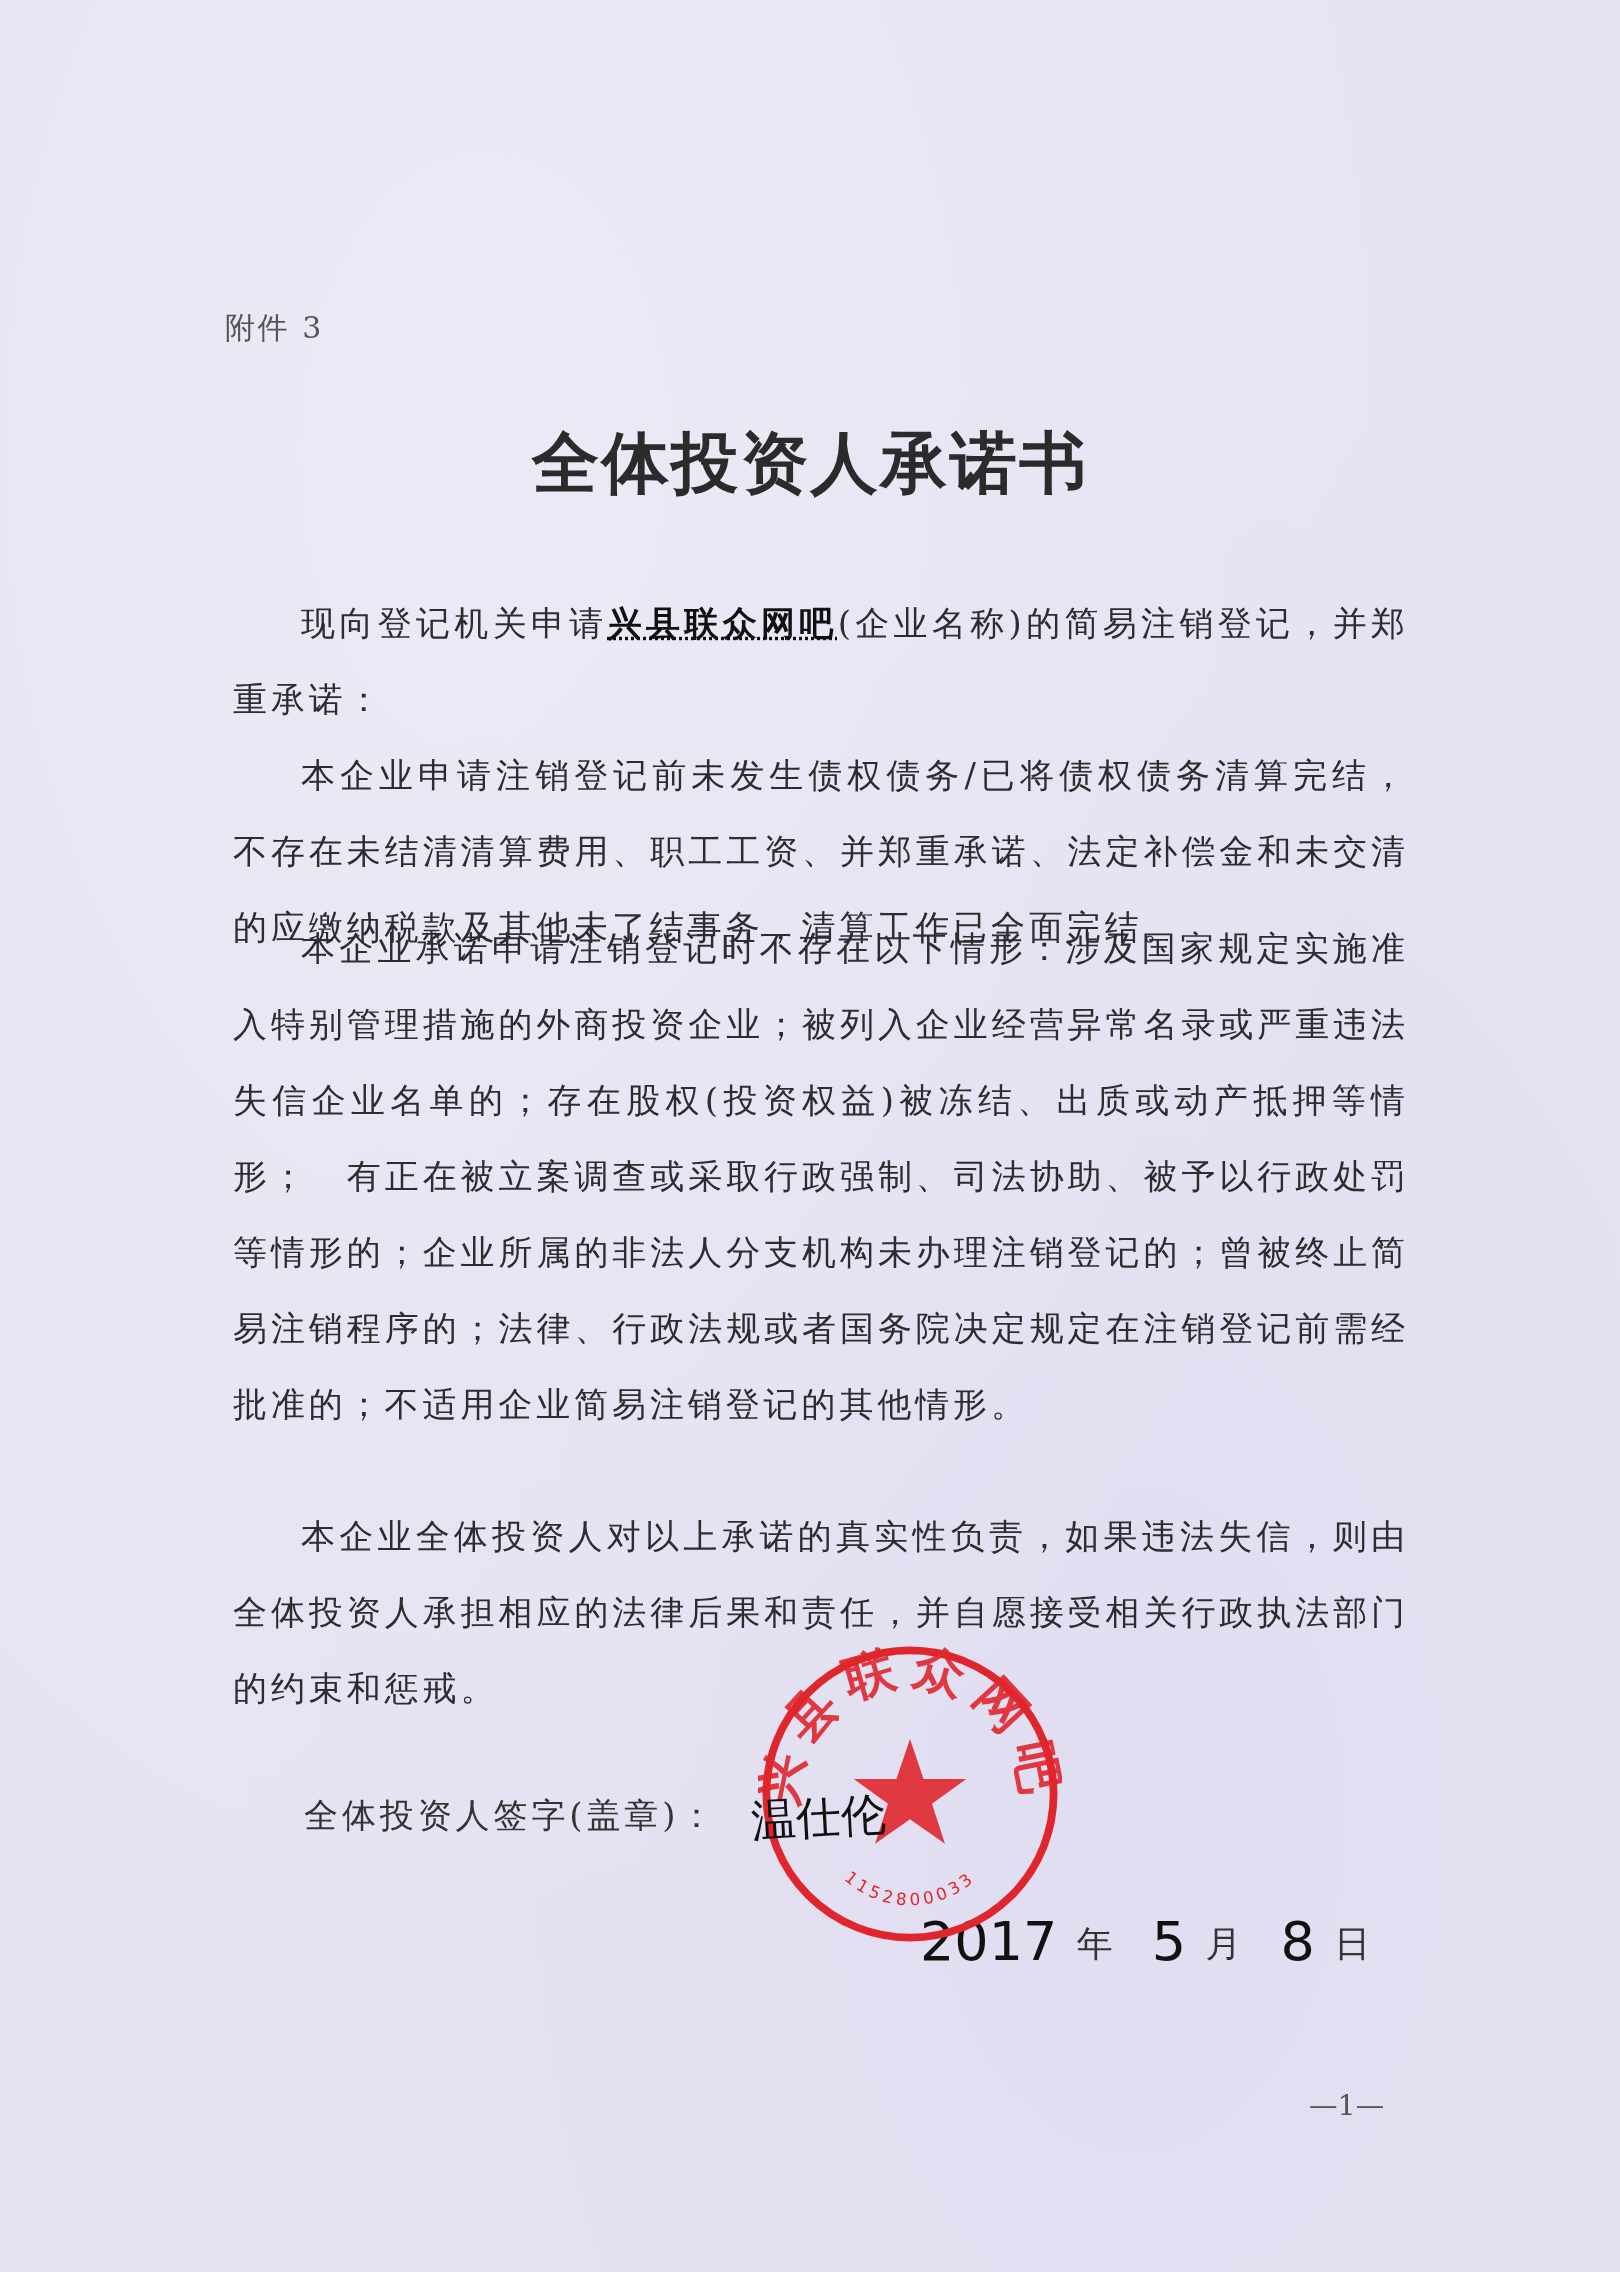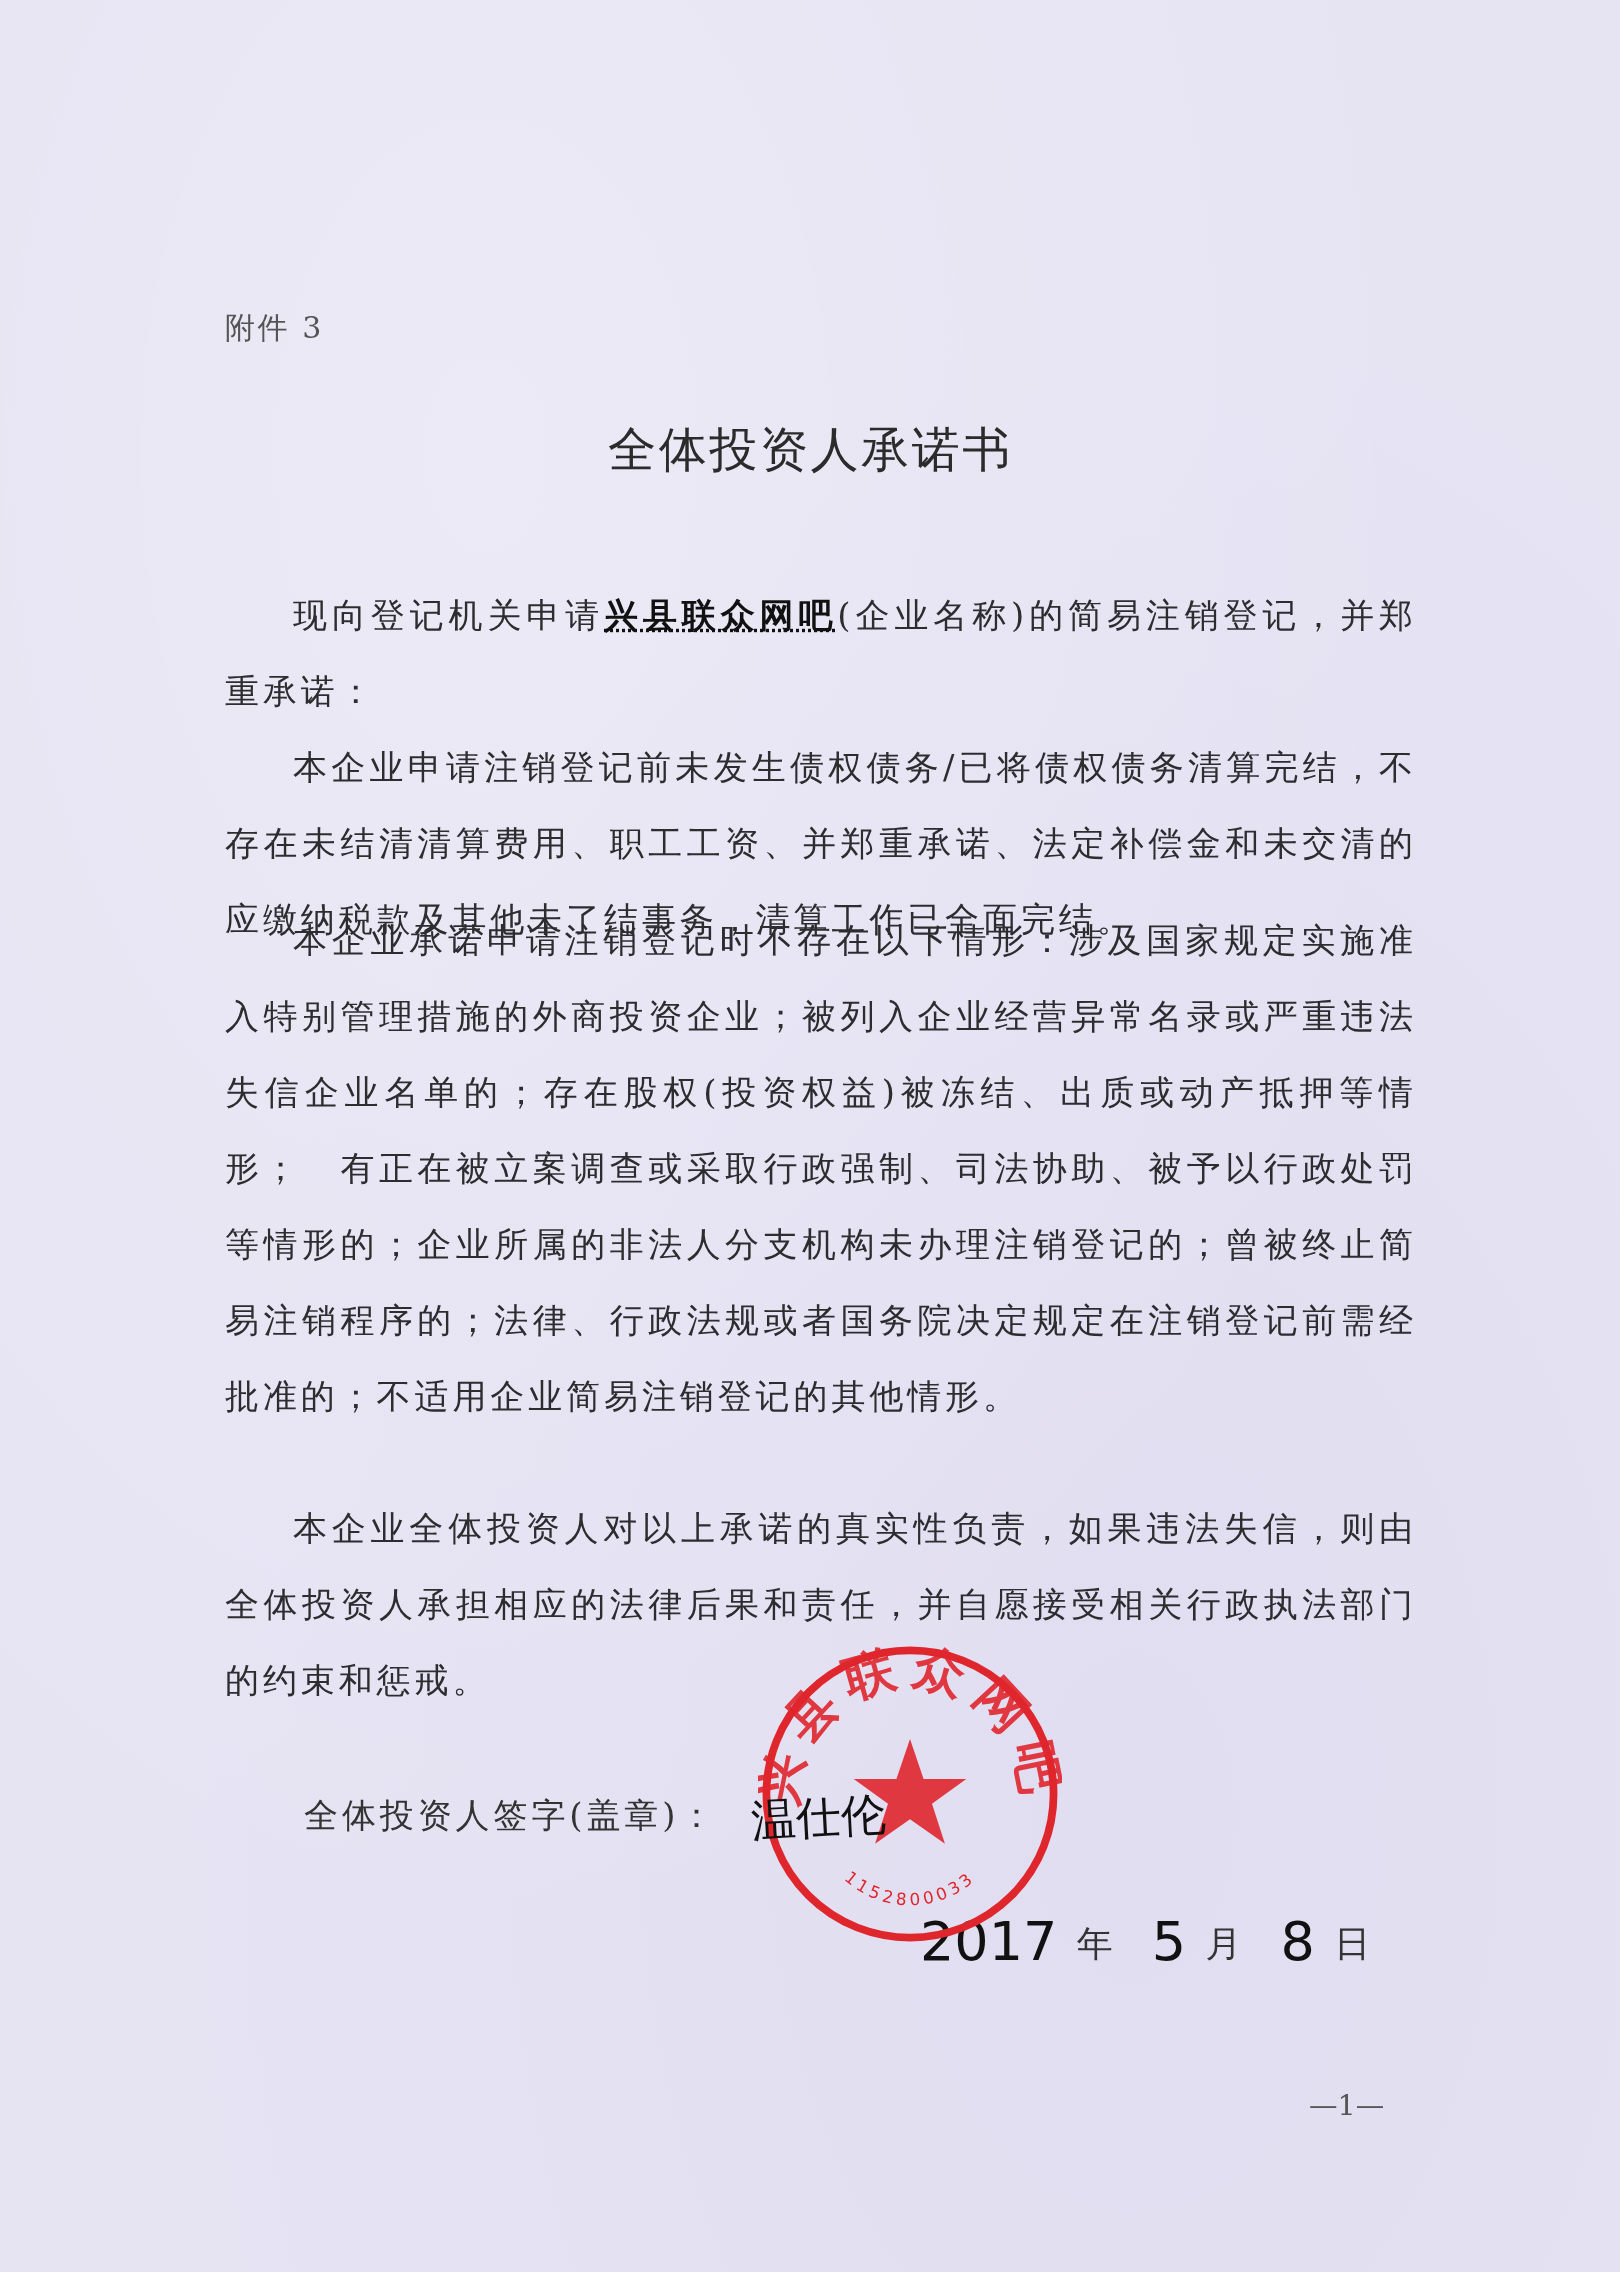--- a/index.html
+++ b/index.html
@@ -9,23 +9,23 @@
     font-family:"DejaVu Serif","Liberation Serif",serif;
     color:#2a2a2e;
   }
   .paper-texture {
     position:absolute; inset:0;
     background:
       radial-gradient(ellipse at 30% 20%, rgba(255,255,255,0.25), rgba(255,255,255,0) 60%),
       radial-gradient(ellipse at 70% 80%, rgba(210,205,235,0.25), rgba(255,255,255,0) 60%);
   }
   .annex { position:absolute; left:225px; top:308px; font-size:30px; color:#555; letter-spacing:2.6px; }
-  .title { position:absolute; left:0; width:1621px; top:418px; text-align:center; font-size:48px; font-weight:normal; color:#2b2b2b; letter-spacing:2.6px; }
+  .title { position:absolute; left:0; width:1621px; top:418px; text-align:center; font-size:67px; font-weight:bold; color:#2b2b2b; letter-spacing:2.6px; }
   .body-text { position:absolute; left:225px; width:1192px; font-size:34px; line-height:76px; letter-spacing:3.9px; color:#2d2d30; }
-  .para { text-indent:2em; margin:0; text-align:justify; }
+  .para { text-indent:2em; margin:8px; text-align:justify; }
   .p0 { top:577px; }
   .p0 .company {
     font-family:"DejaVu Sans","Liberation Sans",sans-serif; font-weight:bold; color:#111;
     text-decoration:underline; text-decoration-style:dotted; text-indent:0;
   }
   .p1 { top:729px; }
   .p2 { top:902px; }
   .p3 { top:1490px; }
   .signature-label { position:absolute; left:304px; top:1793px; font-size:34px; letter-spacing:3.9px; color:#333; }
   .signature {

